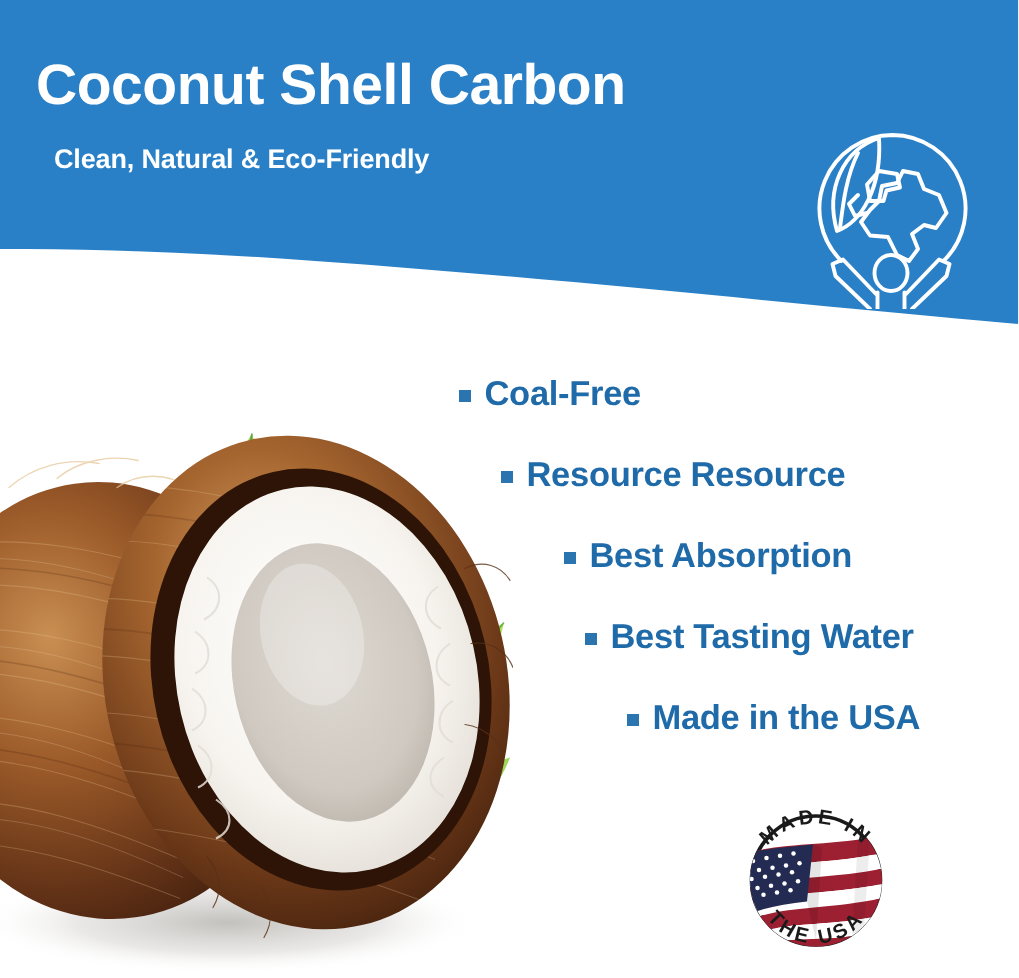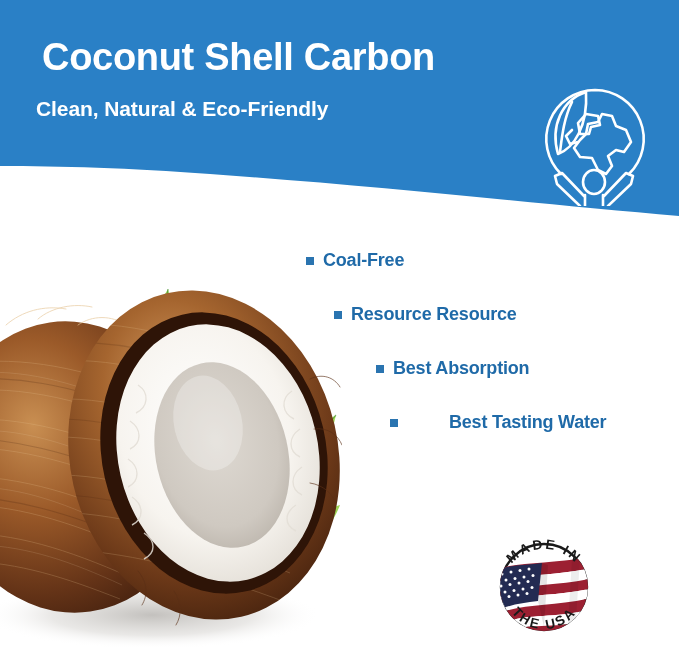--- a/index.html
+++ b/index.html
@@ -25,34 +25,34 @@
     height: 230px;
     overflow: hidden;
   }
   .header-band svg.band-shape {
     position: absolute;
     left: 0; top: 0;
     display: block;
   }
   .header-title {
     position: absolute;
-    left: 42px;
+    left: 24px;
     top: 38px;
     font-size: 38px;
     font-weight: bold;
     color: #ffffff;
     letter-spacing: -0.3px;
     line-height: 1.05;
     white-space: nowrap;
   }
   .header-subtitle {
     position: absolute;
     left: 36px;
     top: 97px;
-    font-size: 21px;
+    font-size: 18px;
     font-weight: bold;
     color: #ffffff;
     letter-spacing: -0.1px;
     line-height: 1.1;
     white-space: nowrap;
   }
 
   
   .eco-icon {
     position: absolute;
@@ -90,30 +90,30 @@
   .benefit-bullet {
     width: 8px;
     height: 8px;
     background: #2a74b0;
     margin-right: 9px;
     flex: 0 0 auto;
     position: relative;
     top: 1px;
   }
   .benefit-label {
-    font-size: 18px;
+    font-size: 23px;
     font-weight: bold;
     color: #1f6aa8;
     letter-spacing: -0.2px;
     line-height: 1;
   }
   .benefit-row.r0 { left: 306px; top: 6px; }
   .benefit-row.r1 { left: 334px; top: 60px; }
   .benefit-row.r2 { left: 376px; top: 114px; }
-  .benefit-row.r3 { left: 390px; top: 168px; gap: 42px; }
+  .benefit-row.r3 { left: 390px; top: 168px; }
   .benefit-row.r4 { left: 418px; top: 222px; }
 
   
   .usa-badge {
     position: absolute;
     left: 486px;
     top: 531px;
     width: 116px;
     height: 112px;
   }
@@ -320,20 +320,24 @@
     <div class="benefit-row r2">
       <span class="benefit-bullet"></span>
       <span class="benefit-label">Best Absorption</span>
     </div>
 
     <div class="benefit-row r3">
       <span class="benefit-bullet"></span>
       <span class="benefit-label">Best Tasting Water</span>
     </div>
 
+    <div class="benefit-row r4">
+      <span class="benefit-bullet"></span>
+      <span class="benefit-label">Made in the USA</span>
+    </div>
 
   </div>
 
   <div class="usa-badge">
     <svg width="116" height="112" viewBox="0 0 116 112">
       <defs>
         <path id="arcTop" d="M16,60 A42,42 0 0 1 100,60" fill="none"></path>
         <path id="arcBottom" d="M18,58 A40,40 0 0 0 98,58" fill="none"></path>
         <clipPath id="badgeClip">
           <circle cx="58" cy="56" r="44"></circle>

